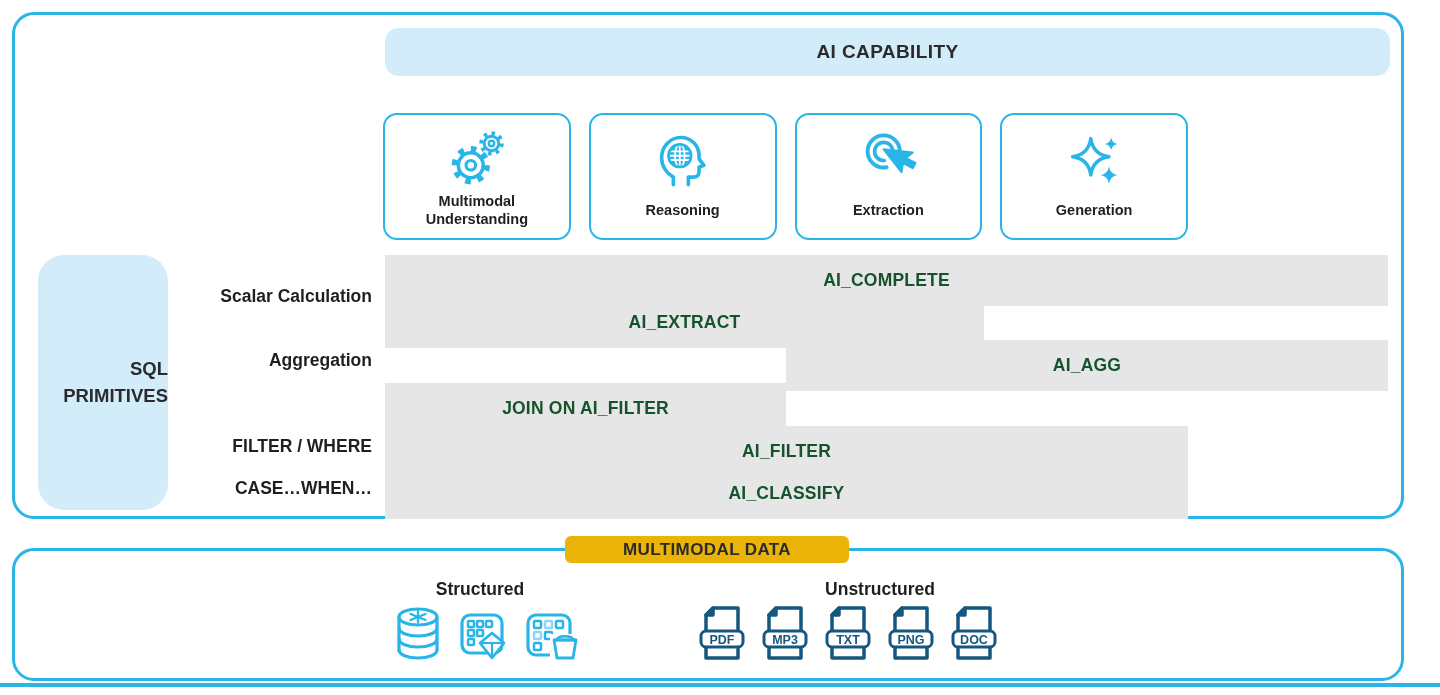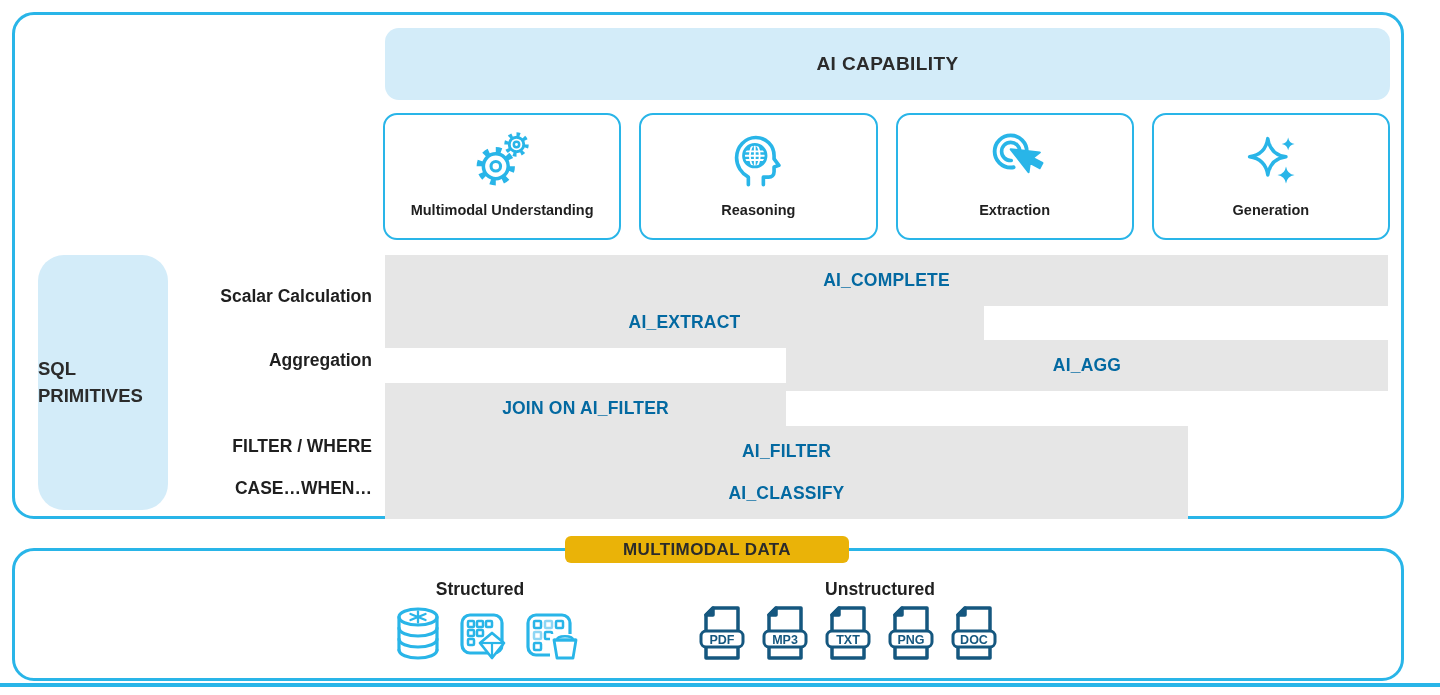--- a/index.html
+++ b/index.html
@@ -7,42 +7,42 @@
           font-family:"Liberation Sans",sans-serif;color:#1f1f1f;overflow:hidden;}
   .abs{position:absolute;}
 
   
   .frame{border:3px solid #29B5E8;border-radius:22px;background:#ffffff;box-sizing:border-box;}
   .top-frame{left:12px;top:12px;width:1392px;height:507px;}
   .bottom-frame{left:12px;top:548px;width:1392px;height:133px;}
   .bottom-rule{left:0;top:683px;width:1440px;height:4px;background:#29B5E8;}
 
   
-  .cap-header{left:385px;top:28px;width:1005px;height:72px;background:#D3ECF9;border-radius:14px;
+  .cap-header{left:385px;top:28px;width:1005px;height:48px;background:#D3ECF9;border-radius:14px;
     display:flex;align-items:center;justify-content:center;font-size:19px;font-weight:bold;
     color:#2b2b2b;letter-spacing:.4px;}
 
   
-  .cards{left:383px;top:113px;width:1007px;height:127px;display:flex;gap:18px;}
+  .cards{left:383px;top:113px;width:805px;height:127px;display:flex;gap:18px;}
   .card{flex:1;background:#fff;border:2.5px solid #29B5E8;border-radius:14px;box-sizing:border-box;
     display:flex;flex-direction:column;align-items:center;padding:12px 6px 10px;}
   .card-icon{height:66px;display:flex;align-items:center;justify-content:center;}
   .card-label{flex:1;display:flex;align-items:center;justify-content:center;text-align:center;
     font-size:14.5px;font-weight:bold;line-height:1.25;color:#1f1f1f;}
 
   
   .sql-box{left:38px;top:255px;width:130px;height:255px;background:#D3ECF9;border-radius:26px;
-    display:flex;align-items:center;justify-content:center;text-align:left;
+    display:flex;align-items:center;justify-content:center;text-align:right;
     font-size:18.5px;font-weight:bold;color:#2b2b2b;line-height:1.45;}
   .row-label{left:158px;width:214px;height:24px;text-align:right;font-size:17.5px;font-weight:bold;
     color:#1f1f1f;line-height:24px;white-space:nowrap;}
 
   
   .bar{height:51px;background:#E6E6E6;display:flex;align-items:center;justify-content:center;
-    font-size:17.5px;font-weight:bold;color:#0369a1;letter-spacing:.2px;}
+    font-size:17.5px;font-weight:bold;color:#14532d;letter-spacing:.2px;}
   .bar-complete{left:385px;top:255px;width:1003px;}
   .bar-extract {left:385px;top:297px;width:599px;}
   .bar-agg     {left:786px;top:340px;width:602px;}
   .bar-join    {left:385px;top:383px;width:401px;}
   .bar-filter  {left:385px;top:426px;width:803px;}
   .bar-classify{left:385px;top:468px;width:803px;}
 
   
   .mm-badge{left:565px;top:536px;width:284px;height:27px;background:#eab308;border-radius:6px;
     display:flex;align-items:center;justify-content:center;font-size:17px;font-weight:bold;

